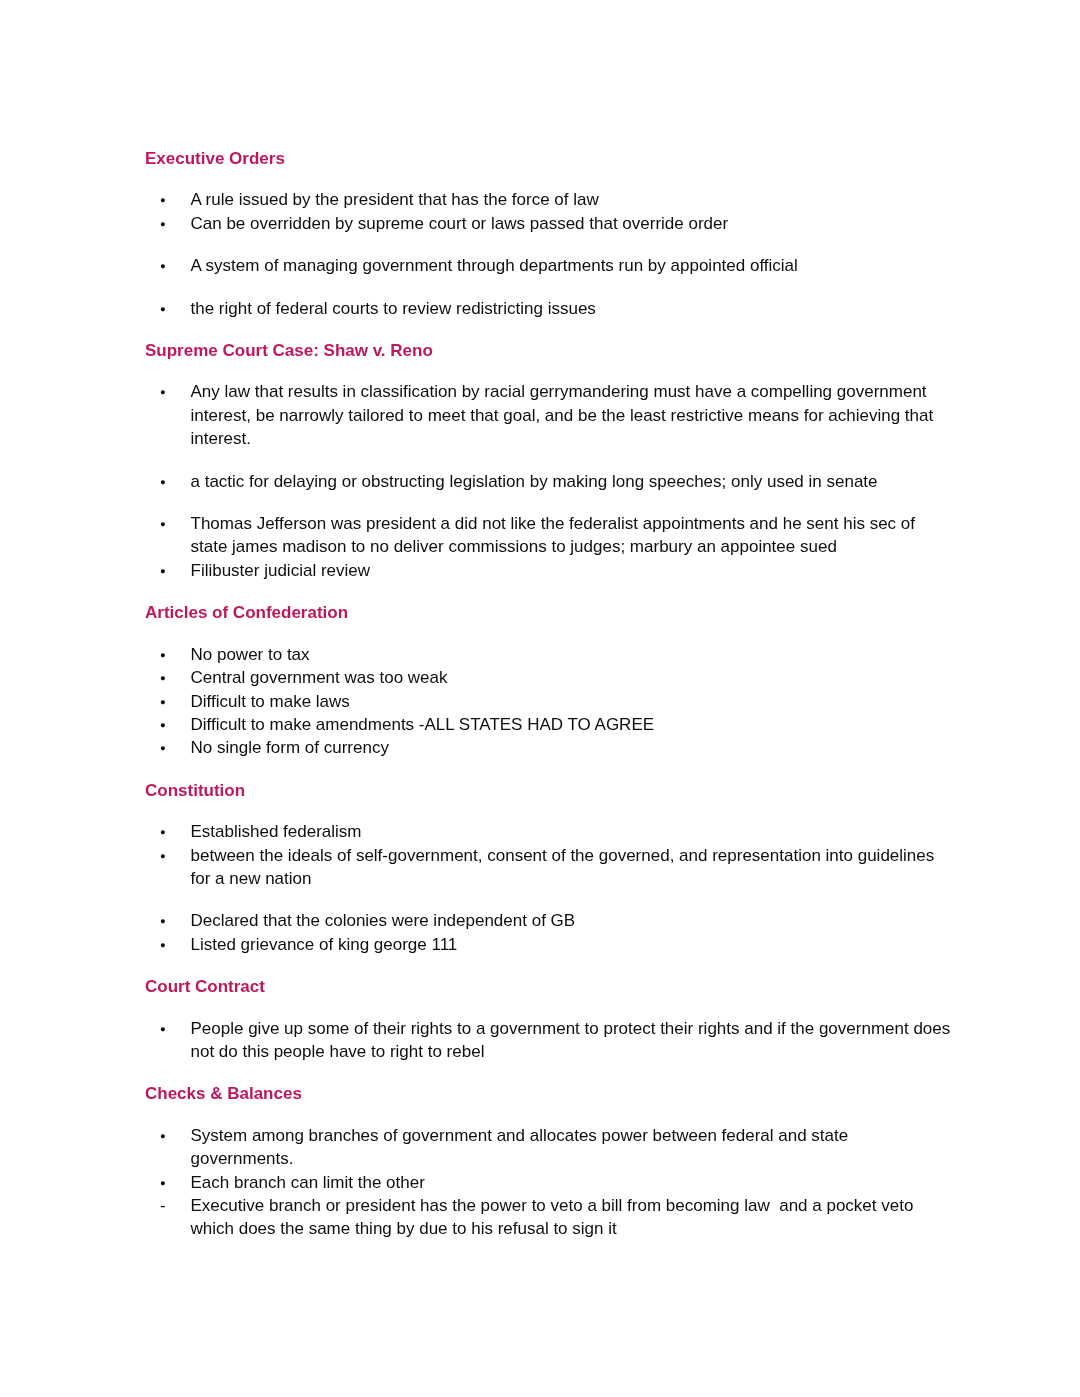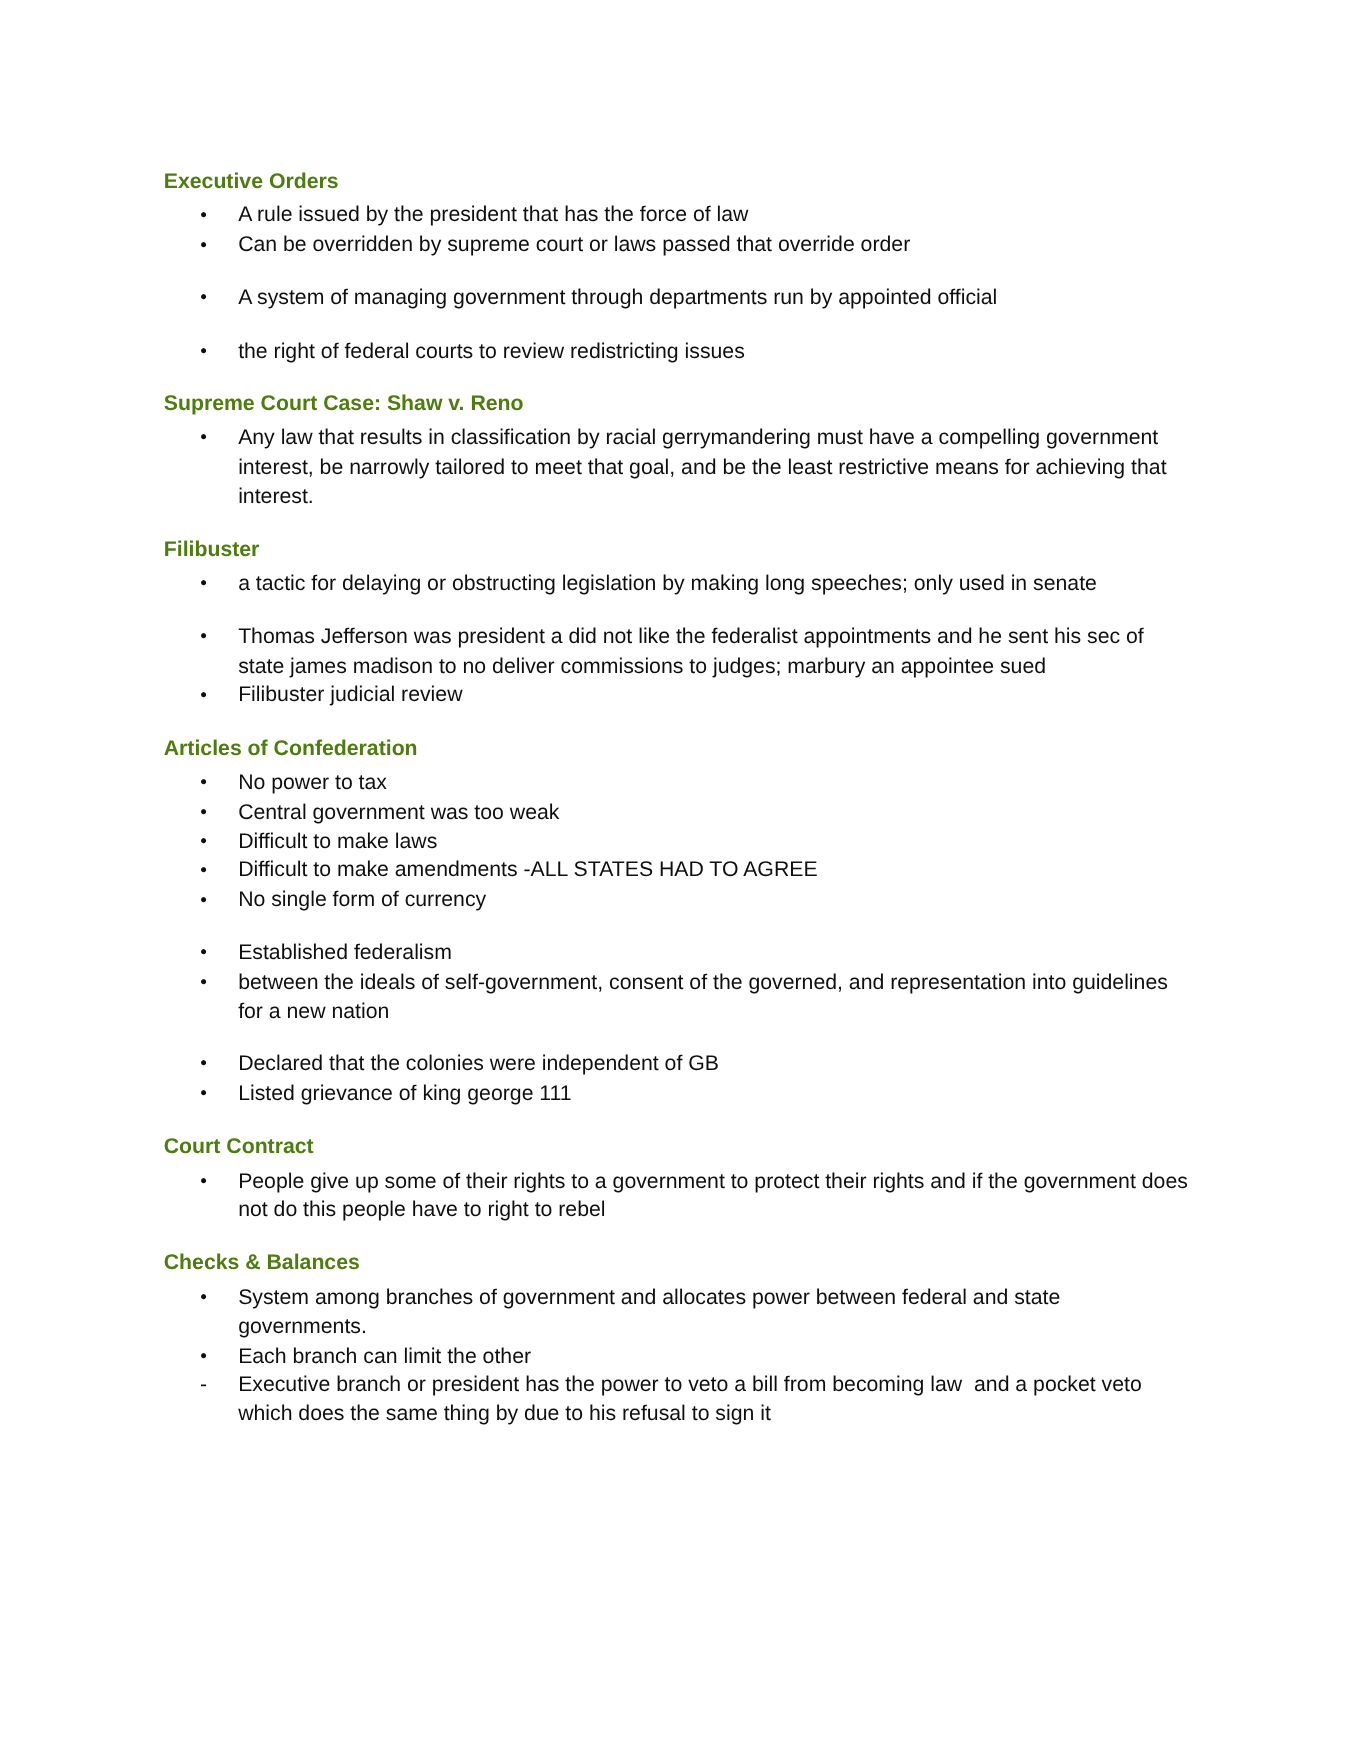--- a/index.html
+++ b/index.html
@@ -17,25 +17,25 @@
   .doc {
     box-sizing: border-box;
     width: 1080px;
     height: 1397px;
     padding: 129px 127px 40px 127px;
   }
   .note-section {
     margin: 0 0 19px 0;
   }
   .heading {
-    margin: 4px;
+    margin: 18px;
     font-size: 17px;
     font-weight: 700;
     line-height: 23.4px;
-    color: #4d7c0f;
+    color: #be185d;
   }
   ul.items {
     margin: 0;
     padding: 0;
     list-style: none;
   }
   .item {
     display: flex;
     align-items: flex-start;
     padding-left: 33px;
@@ -100,21 +100,20 @@
     <h2 class="heading">Supreme Court Case: Shaw v. Reno</h2>
     <ul class="items">
   <li class="item">
     <span class="marker bullet">●</span>
     <span class="item-text">Any law that results in classification by racial gerrymandering must have a compelling government interest, be narrowly tailored to meet that goal, and be the least restrictive means for achieving that interest.</span>
   </li>
 </ul>
   </section>
 
   <section class="note-section">
-    <h2 class="heading">Filibuster</h2>
     <ul class="items">
   <li class="item">
     <span class="marker bullet">●</span>
     <span class="item-text">a tactic for delaying or obstructing legislation by making long speeches; only used in senate</span>
   </li>
 </ul>
   </section>
 
   <section class="note-section">
     <ul class="items">
@@ -154,20 +153,21 @@
   </li>
 
   <li class="item">
     <span class="marker bullet">●</span>
     <span class="item-text">No single form of currency</span>
   </li>
 </ul>
   </section>
 
   <section class="note-section">
+    <h2 class="heading">Constitution</h2>
     <ul class="items">
   <li class="item">
     <span class="marker bullet">●</span>
     <span class="item-text">Established federalism</span>
   </li>
 
   <li class="item">
     <span class="marker bullet">●</span>
     <span class="item-text">between the ideals of self-government, consent of the governed, and representation into guidelines for a new nation</span>
   </li>

